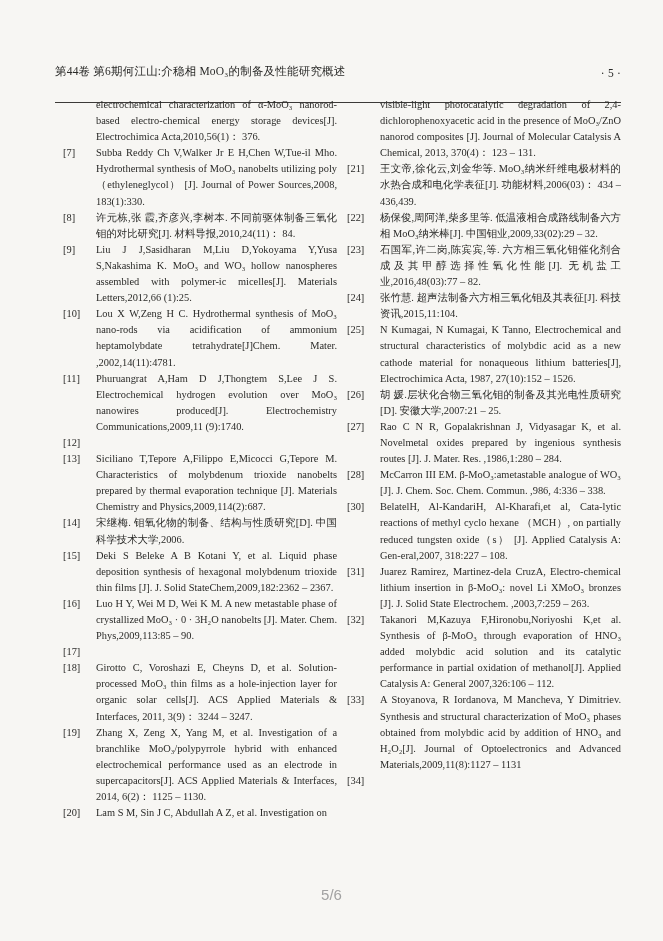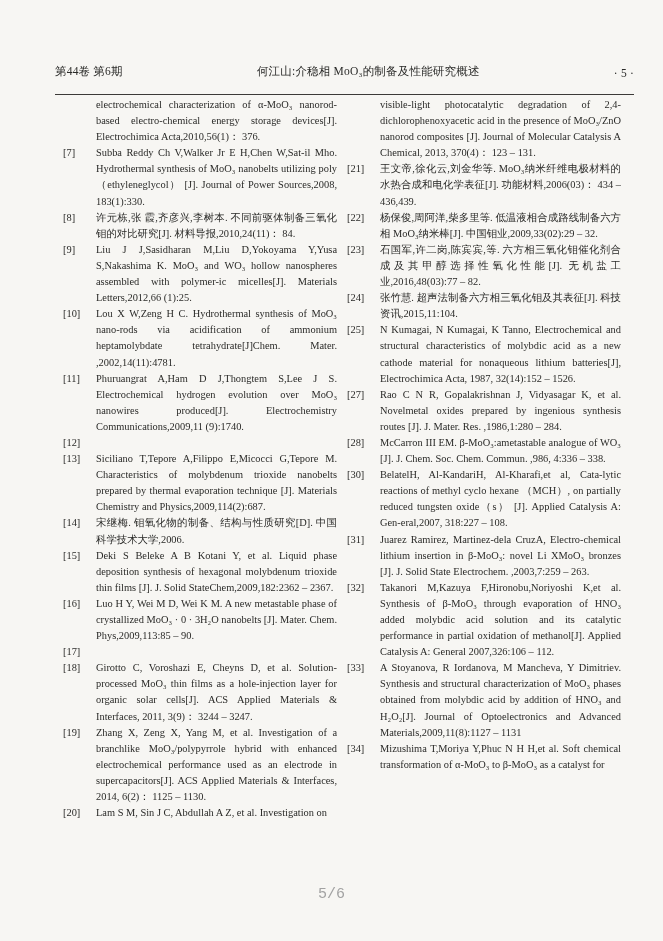--- a/index.html
+++ b/index.html
@@ -14,30 +14,30 @@
   }
   .page {
     position: absolute;
     inset: 0;
     background: #f7f6f3;
   }
   .page-header {
     position: absolute;
     top: 64px;
     left: 55px;
-    right: 29px;
+    right: 42px;
     display: flex;
     align-items: flex-end;
     font-size: 11.5px;
-    padding-bottom: 15px;
+    padding-bottom: 23px;
     border-bottom: 1.2px solid #3c3a38;
     letter-spacing: 0.2px;
   }
   .header-issue { flex: 0 0 auto; }
-  .header-title { flex: 1 1 auto; text-align: center; }
+  .header-title { flex: 1 1 auto; text-align: left; }
   .header-pagemark { flex: 0 0 auto; }
   .columns {
     position: absolute;
     top: 97px;
     left: 63px;
     right: 42px;
     display: flex;
     gap: 10px;
   }
   .col {
@@ -58,21 +58,21 @@
     text-align: justify;
     text-justify: inter-word;
   }
   .page-footer {
     position: absolute;
     left: 0;
     right: 0;
     top: 886px;
     text-align: center;
     color: #a2a2a2;
-    font-family: Liberation Mono, monospace;
+    font-family: Liberation Sans, sans-serif;
     font-size: 15px;
   }
 </style>
 </head>
 <body>
 
 <div class="page">
 
   <div class="page-header">
     <span class="header-issue">第44卷 第6期</span>
@@ -81,21 +81,21 @@
   </div>
 
   <div class="columns">
     <div class="col">
         <div class="ref">
           <span class="ref-num"></span>
           <span class="ref-text">electrochemical characterization of α-MoO₃ nanorod-based electro-chemical energy storage devices[J]. Electrochimica Acta,2010,56(1)： 376.</span>
         </div>
         <div class="ref">
           <span class="ref-num">[7]</span>
-          <span class="ref-text">Subba Reddy Ch V,Walker Jr E H,Chen W,Sat-il Mho. Hydrothermal synthesis of MoO₃ nanobelts utilizing poly （ethyleneglycol） [J]. Journal of Power Sources,2008, 183(1):330.</span>
+          <span class="ref-text">Subba Reddy Ch V,Walker Jr E H,Chen W,Tue-il Mho. Hydrothermal synthesis of MoO₃ nanobelts utilizing poly （ethyleneglycol） [J]. Journal of Power Sources,2008, 183(1):330.</span>
         </div>
         <div class="ref">
           <span class="ref-num">[8]</span>
           <span class="ref-text">许元栋,张 霞,齐彦兴,李树本. 不同前驱体制备三氧化钼的对比研究[J]. 材料导报,2010,24(11)： 84.</span>
         </div>
         <div class="ref">
           <span class="ref-num">[9]</span>
           <span class="ref-text">Liu J J,Sasidharan M,Liu D,Yokoyama Y,Yusa S,Nakashima K. MoO₃ and WO₃ hollow nanospheres assembled with polymer-ic micelles[J]. Materials Letters,2012,66 (1):25.</span>
         </div>
         <div class="ref">
@@ -157,21 +157,25 @@
         <div class="ref">
           <span class="ref-num">[23]</span>
           <span class="ref-text">石国军,许二岗,陈宾宾,等. 六方相三氧化钼催化剂合成及其甲醇选择性氧化性能[J]. 无机盐工业,2016,48(03):77 – 82.</span>
         </div>
         <div class="ref">
           <span class="ref-num">[24]</span>
           <span class="ref-text">张竹慧. 超声法制备六方相三氧化钼及其表征[J]. 科技资讯,2015,11:104.</span>
         </div>
         <div class="ref">
           <span class="ref-num">[25]</span>
-          <span class="ref-text">N Kumagai, N Kumagai, K Tanno, Electrochemical and structural characteristics of molybdic acid as a new cathode material for nonaqueous lithium batteries[J], Electrochimica Acta, 1987, 32(14):152 – 1526.</span>
+          <span class="ref-text">N Kumagai, N Kumagai, K Tanno, Electrochemical and structural characteristics of molybdic acid as a new cathode material for nonaqueous lithium batteries[J], Electrochimica Acta, 1987, 27(10):152 – 1526.</span>
+        </div>
+        <div class="ref">
+          <span class="ref-num">[26]</span>
+          <span class="ref-text">胡 媛.层状化合物三氧化钼的制备及其光电性质研究[D]. 安徽大学,2007:21 – 25.</span>
         </div>
         <div class="ref">
           <span class="ref-num">[27]</span>
           <span class="ref-text">Rao C N R, Gopalakrishnan J, Vidyasagar K, et al. Novelmetal oxides prepared by ingenious synthesis routes [J]. J. Mater. Res. ,1986,1:280 – 284.</span>
         </div>
         <div class="ref">
           <span class="ref-num">[28]</span>
           <span class="ref-text">McCarron III EM. β-MoO₃:ametastable analogue of WO₃ [J]. J. Chem. Soc. Chem. Commun. ,986, 4:336 – 338.</span>
         </div>
         <div class="ref">
@@ -185,20 +189,19 @@
         <div class="ref">
           <span class="ref-num">[32]</span>
           <span class="ref-text">Takanori M,Kazuya F,Hironobu,Noriyoshi K,et al. Synthesis of β-MoO₃ through evaporation of HNO₃ added molybdic acid solution and its catalytic performance in partial oxidation of methanol[J]. Applied Catalysis A: General 2007,326:106 – 112.</span>
         </div>
         <div class="ref">
           <span class="ref-num">[33]</span>
           <span class="ref-text">A Stoyanova, R Iordanova, M Mancheva, Y Dimitriev. Synthesis and structural characterization of MoO₃ phases obtained from molybdic acid by addition of HNO₃ and H₂O₂[J]. Journal of Optoelectronics and Advanced Materials,2009,11(8):1127 – 1131</span>
         </div>
         <div class="ref">
           <span class="ref-num">[34]</span>
-          <span class="ref-text">Mizushima T,Moriya Y,Phuc N H H,et al. Soft chemical transformation of α-MoO₃ to β-MoO₃ as a catalyst for</span>
         </div>
       </div>
   </div>
 
   <div class="page-footer">5/6</div>
 
 </div>
 
 </body></html>

